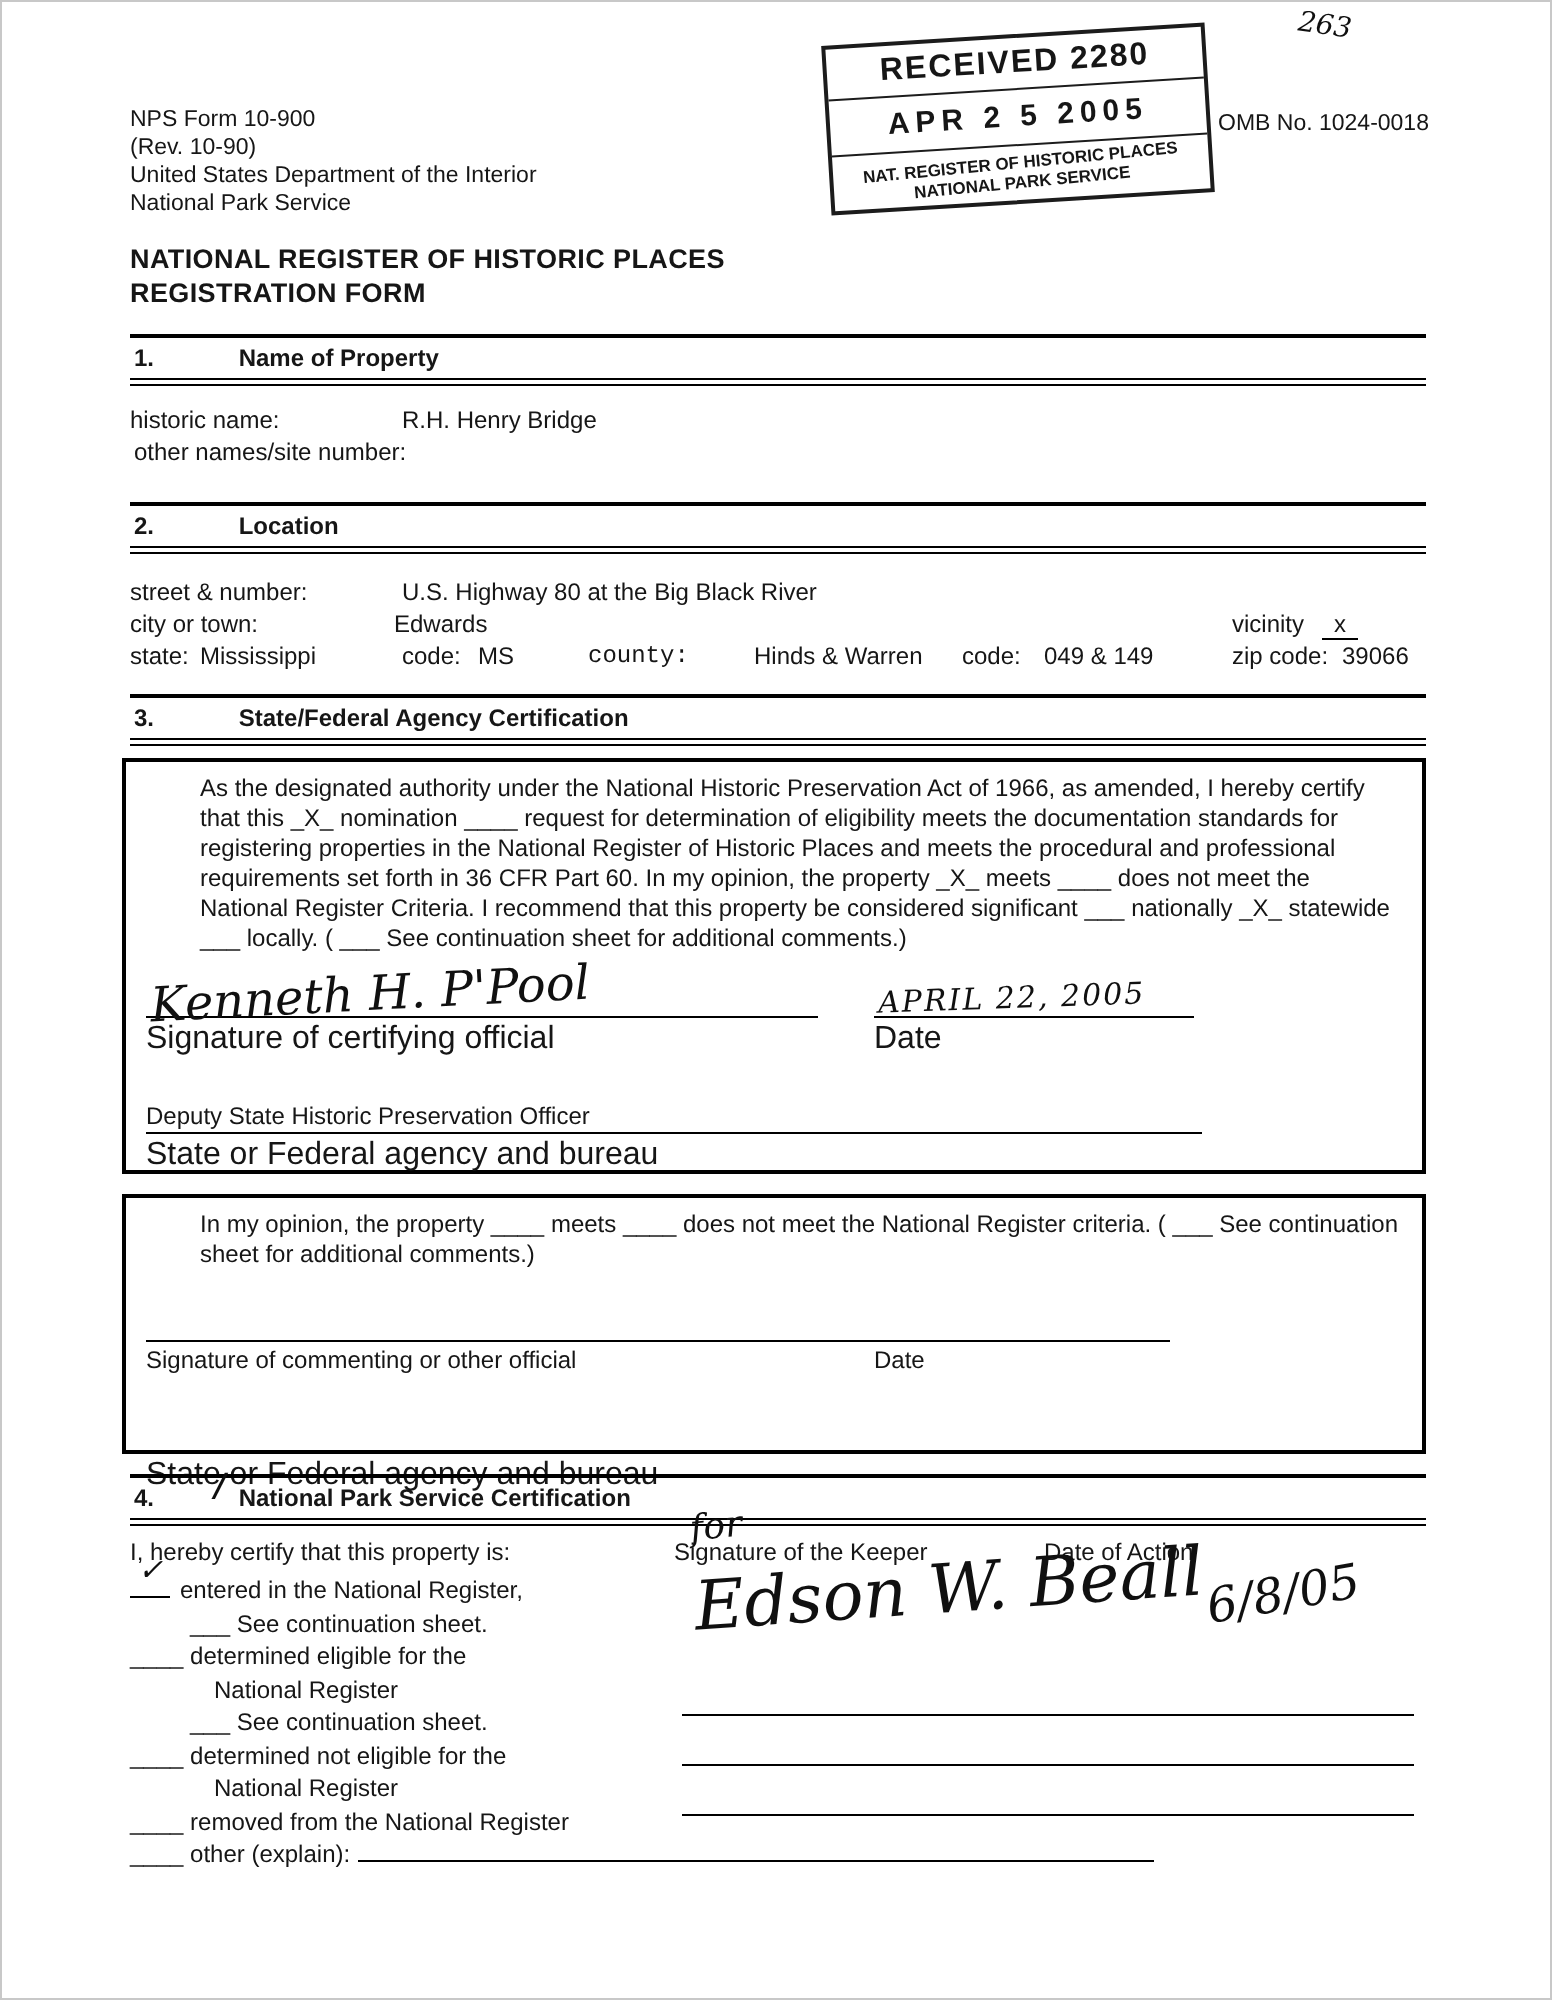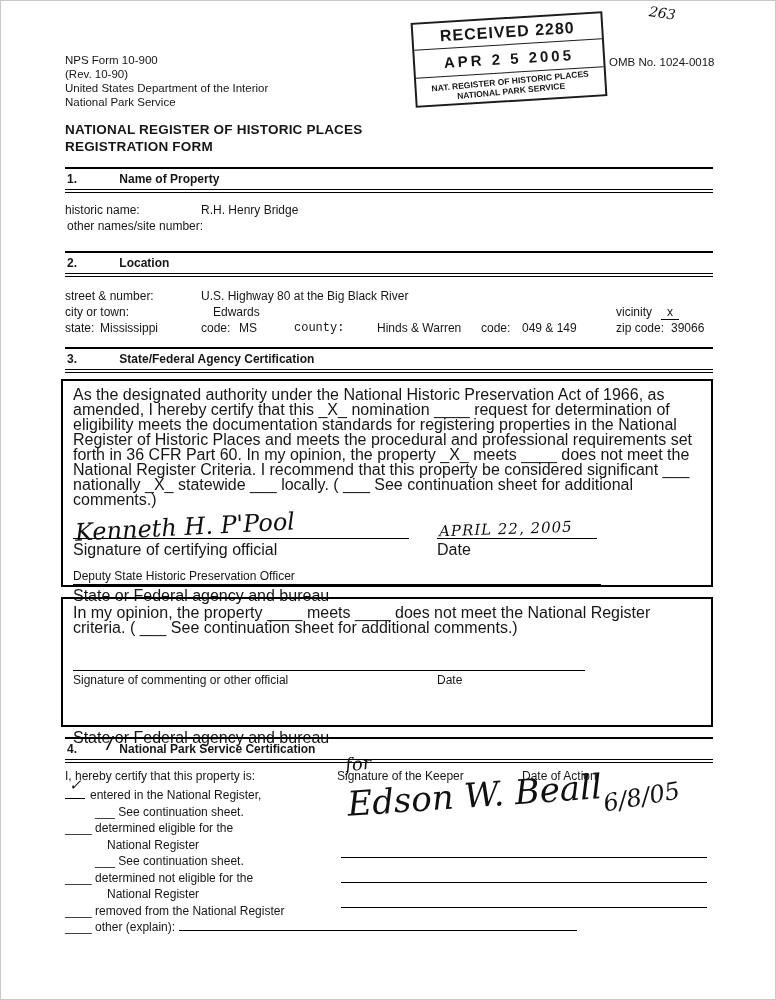--- a/index.html
+++ b/index.html
@@ -22,27 +22,27 @@
   .sec-head::after { content:""; position:absolute; left:0; right:0; bottom:-4px; border-bottom:1.5px solid #000; }
   .sec-num { display:inline-block; width:49px; }
 
   
   .row { left:64px; width:660px; height:16px; position:absolute; }
   .f { position:absolute; top:0; white-space:nowrap; }
   .u { border-bottom:1px solid #000; padding:0 6px; }
 
   
   .box { left:60px; width:652px; border:2px solid #000; padding:6px 10px; position:absolute; }
-  .para { font-size:16px; line-height:15px; }
+  .para { font-size:12px; line-height:15px;margin-left:27px; }
   .sigrow { position:relative; height:48px; margin-top:2px; }
   .sigcol1 { position:absolute; left:0; width:336px; }
   .sigcol2 { position:absolute; left:364px; width:160px; }
   .scriptline { border-bottom:1.5px solid #000; height:30px; position:relative; }
   .lbl { font-size:16px; margin-top:2px; }
-  .officeline { border-bottom:1.5px solid #000; width:528px; margin-top:12px; height:16px; }
+  .officeline { border-bottom:1.5px solid #000; width:528px; margin-top:24px; height:16px; }
   .lblrow { position:relative; height:16px; margin-top:2px; }
   .hline2 { border-bottom:1.5px solid #000; width:512px; height:14px; }
 
   
   .script { font-family:"DejaVu Serif", serif; font-style:italic; color:#101010; }
   .sig1 { font-size:24px; position:absolute; bottom:-3px; left:2px; transform:rotate(-3deg); white-space:nowrap; }
   .date1 { font-size:15px; position:absolute; bottom:0; left:2px; transform:rotate(-2deg); white-space:nowrap; letter-spacing:1px; }
   .keeper-sig { font-size:34px; transform:rotate(-4deg); white-space:nowrap; }
   .corner { font-size:14px; transform:rotate(8deg); }
 
@@ -110,21 +110,21 @@
     <span class="sec-num">2.</span>
     <span>Location</span>
   </div>
 
   <div class="row" style="top:288px;">
     <span class="f" style="left:0;">street &amp; number:</span>
     <span class="f" style="left:136px;">U.S. Highway 80 at the Big Black River</span>
   </div>
   <div class="row" style="top:304px;">
     <span class="f" style="left:0;">city or town:</span>
-    <span class="f" style="left:148px;text-align:right;">Edwards</span>
+    <span class="f" style="left:132px;text-align:right;">Edwards</span>
     <span class="f" style="left:551px;">vicinity</span>
     <span class="f u" style="left:596px;">x</span>
   </div>
   <div class="row" style="top:320px;">
     <span class="f" style="left:0;">state:</span>
     <span class="f" style="left:35px;">Mississippi</span>
     <span class="f" style="left:136px;">code:</span>
     <span class="f" style="left:174px;">MS</span>
     <span class="f" style="left:229px;font-family:Liberation Mono, monospace;">county:</span>
     <span class="f" style="left:280px;margin-left:32px;">Hinds &amp; Warren</span>

